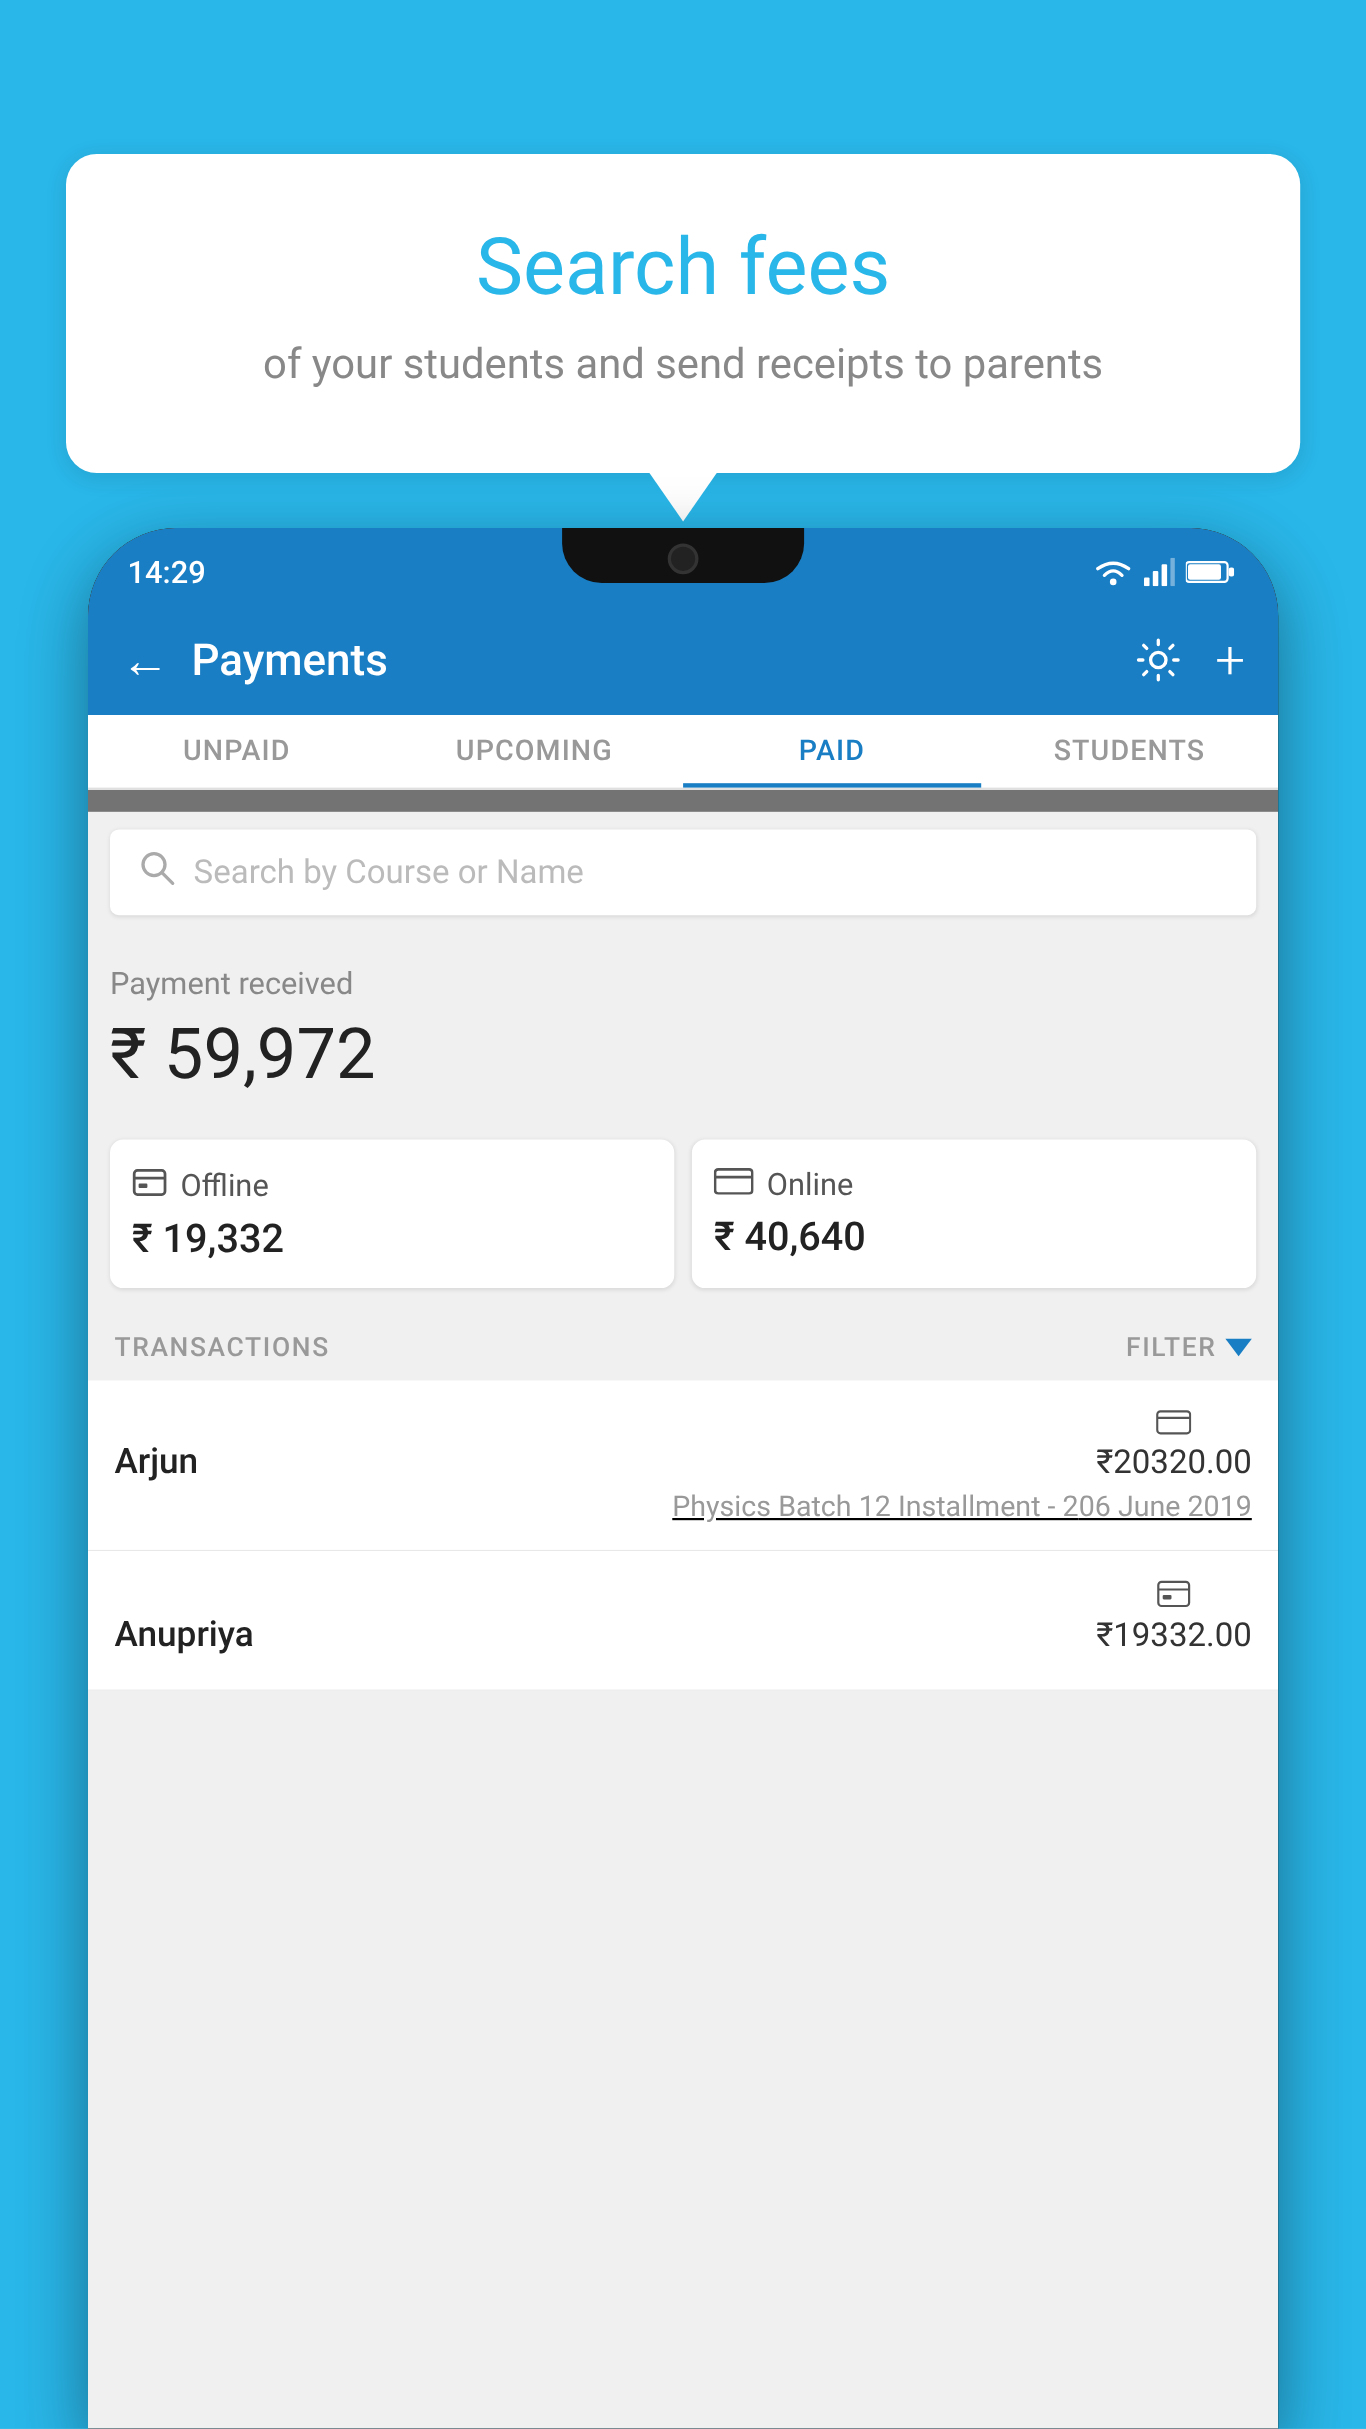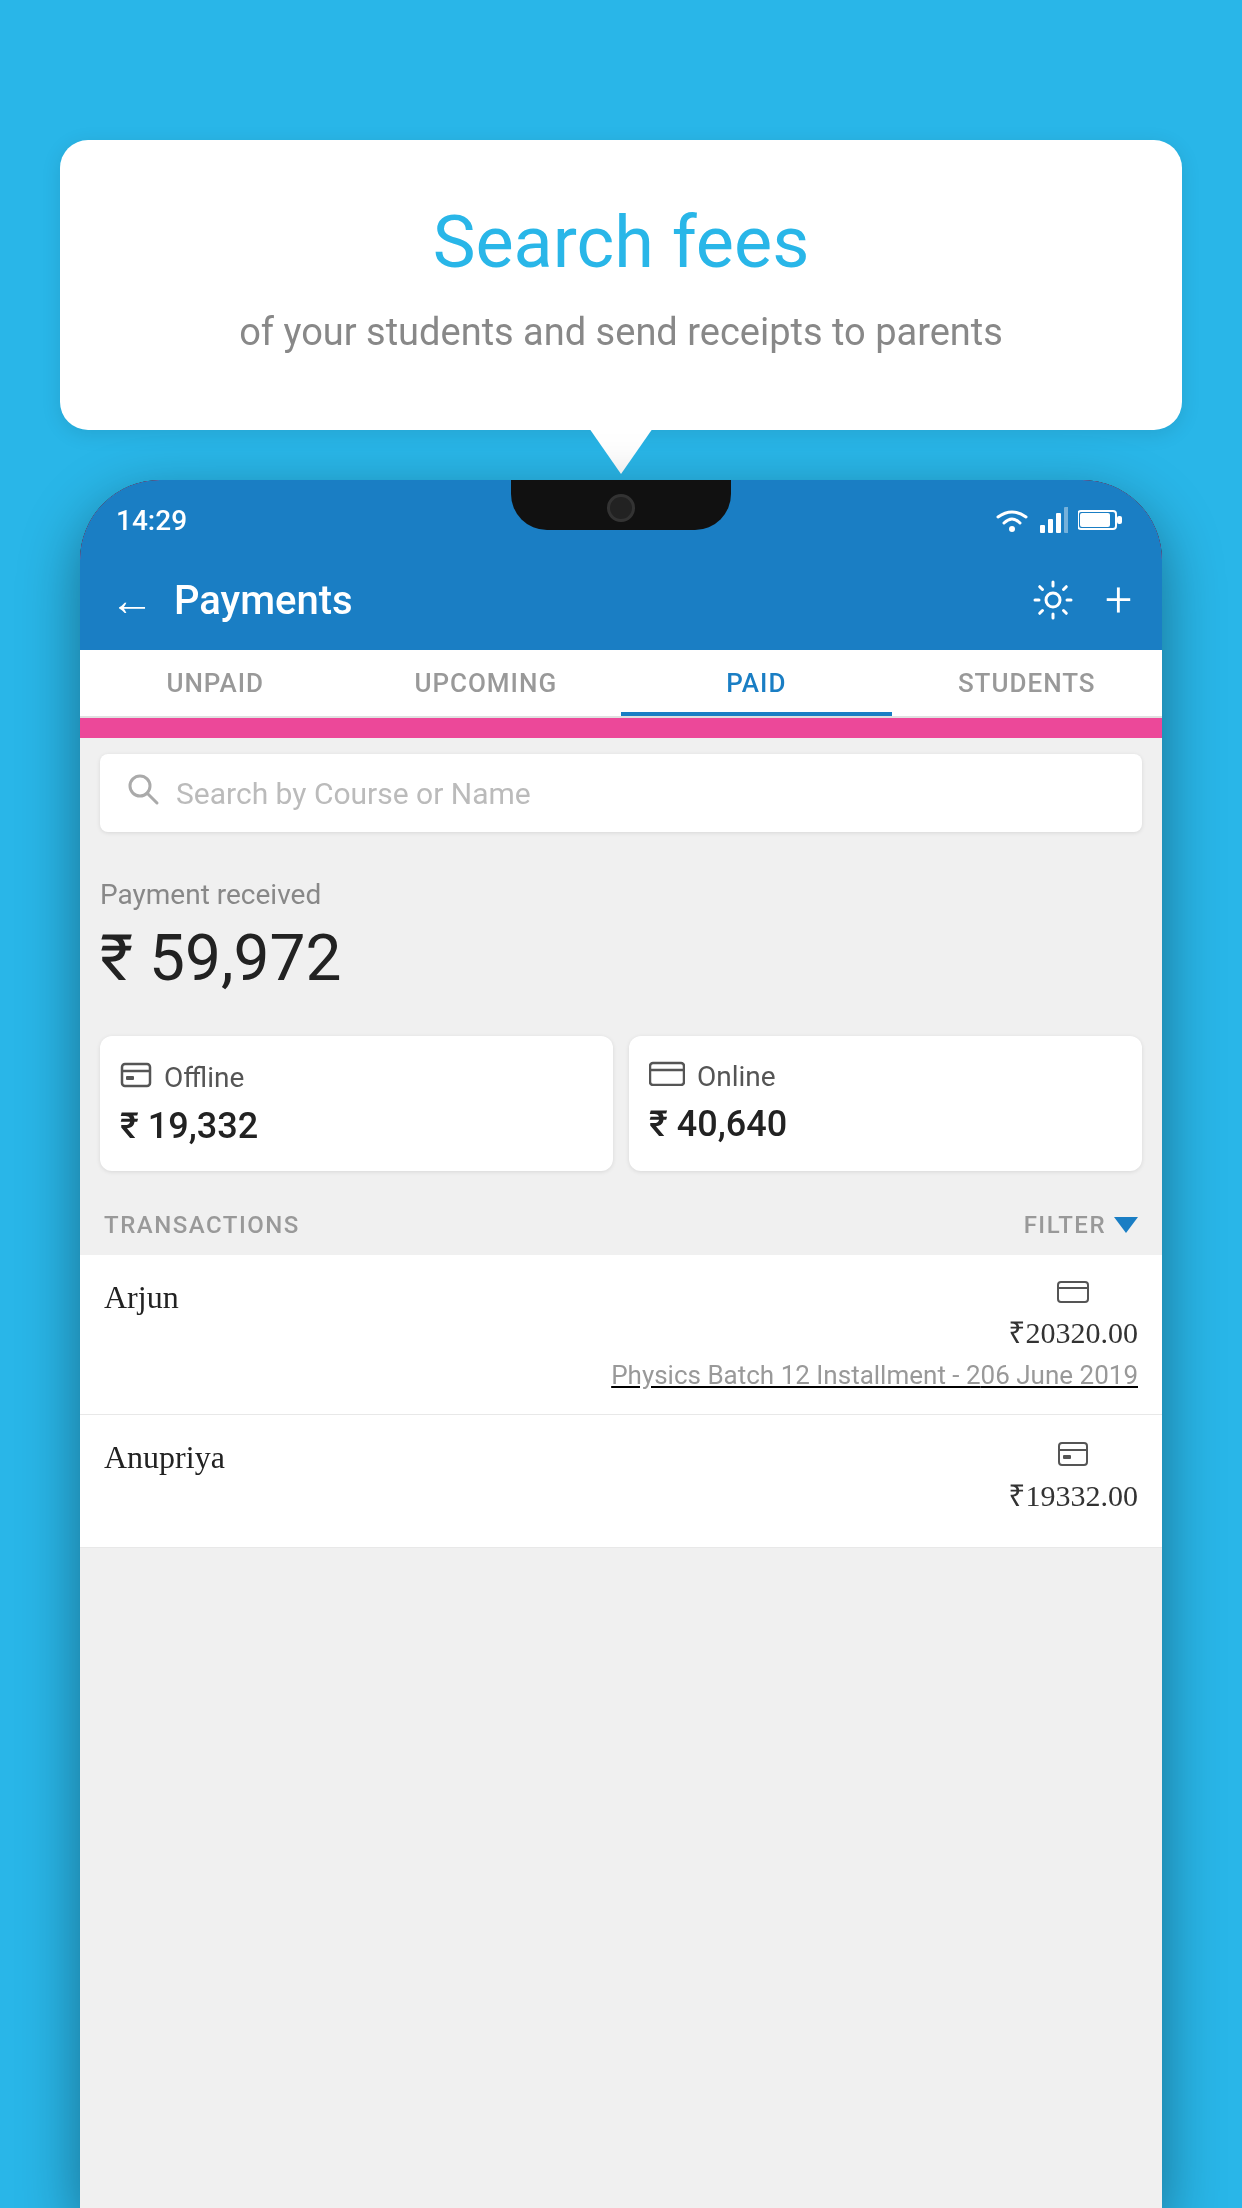--- a/index.html
+++ b/index.html
@@ -210,21 +210,21 @@
       background: #1a7ec4;
     }
 
     
     .phone-screen {
       position: absolute;
       top: 0;
       left: 0;
       right: 0;
       bottom: 0;
-      background: #ec4899;
+      background: #737373;
       border-radius: 80px 80px 0 0;
       overflow: hidden;
       padding-left: 17px;
     }
 
     
     .screen-content {
       position: absolute;
       top: 258px;
       left: 0;
@@ -350,23 +350,22 @@
     
     .transaction-row {
       background: white;
       padding: 24px 24px;
       border-bottom: 1px solid #e8e8e8;
     }
 
     .transaction-top {
       display: flex;
       justify-content: space-between;
-      align-items: flex-start;
+      align-items: flex-end;
       margin-bottom: 8px;
-      font-family: Liberation Serif, serif;
     }
 
     .transaction-name {
       font-size: 32px;
       color: #222;
       font-weight: 500;
     }
 
     .transaction-amount-wrap {
       display: flex;

